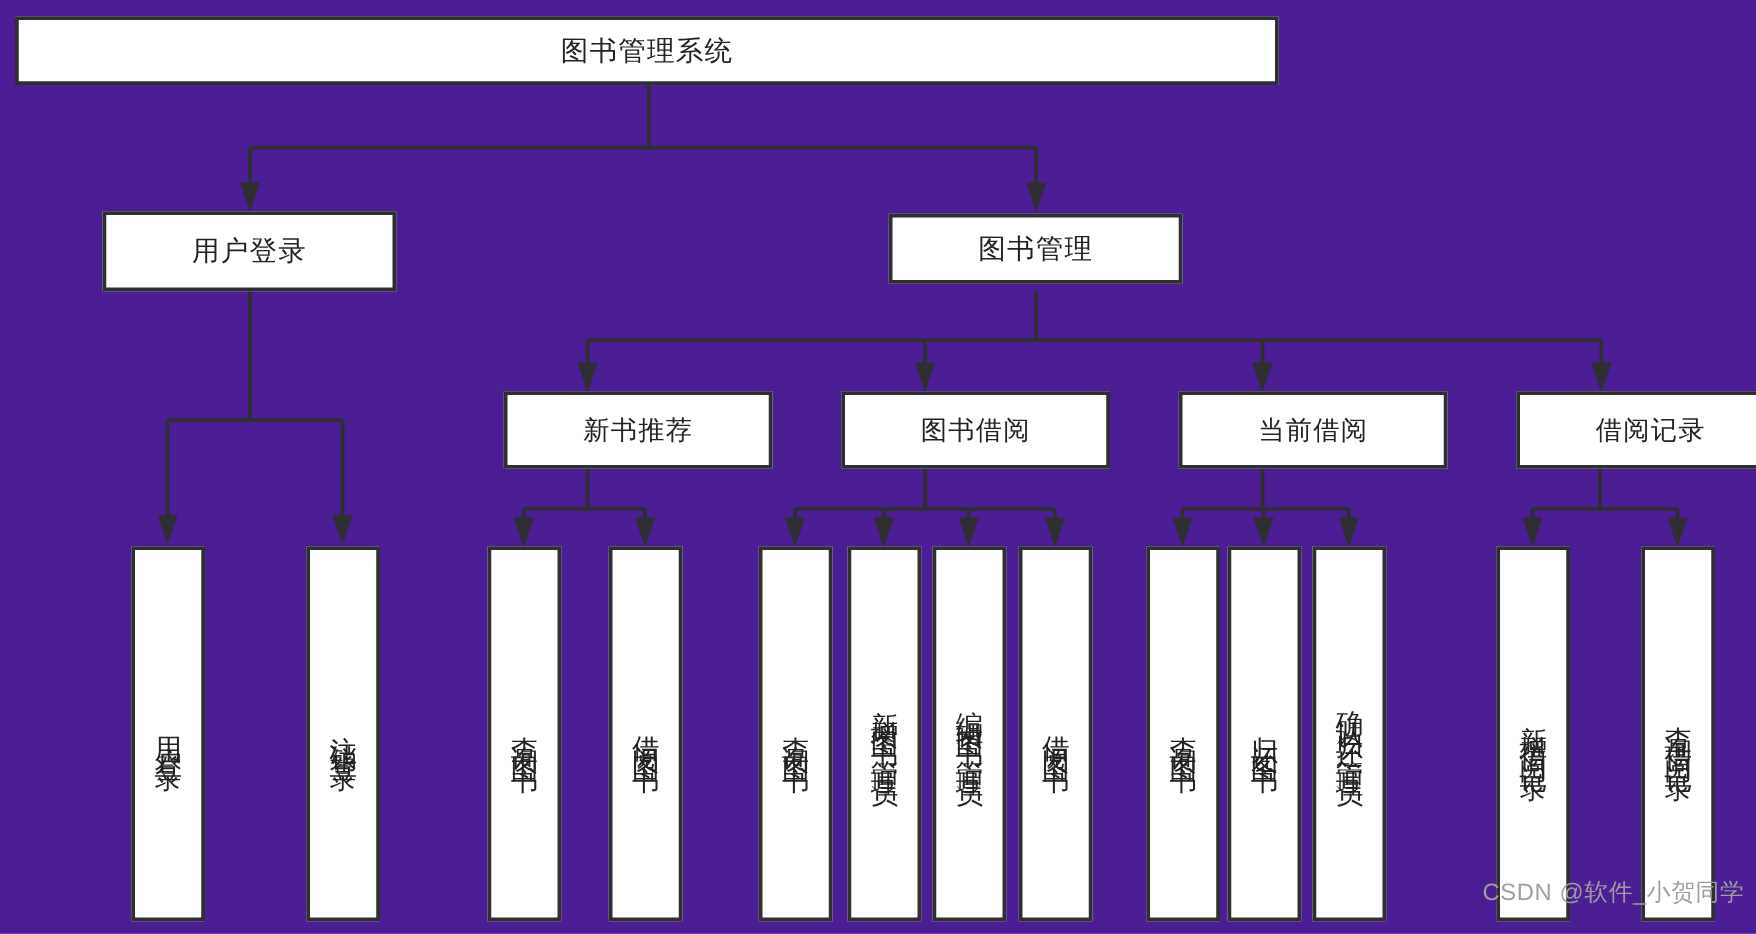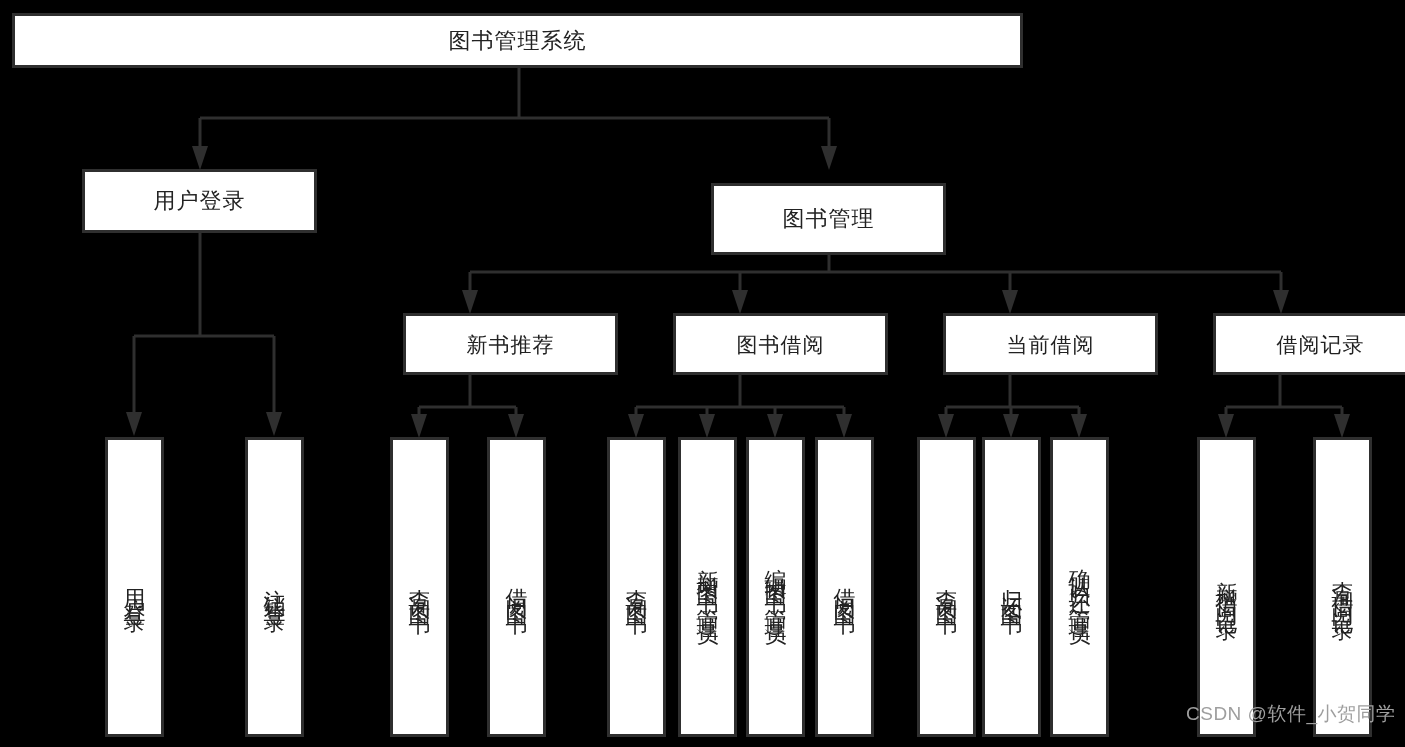--- a/index.html
+++ b/index.html
@@ -9,21 +9,21 @@
   }
   *{box-sizing:border-box;margin:0;padding:0;}
   body{
     background:#ffffff;
     font-family:"Liberation Sans", sans-serif;
   }
   .stage{
     position:relative;
     width:1405px;
     height:747px;
-    background:#000000;
+    background:#4c1d95;
     overflow:hidden;
   }
   .connectors{
     position:absolute;
     left:0;top:0;
     width:1405px;height:747px;
   }
   .node{
     position:absolute;
     border:3px solid var(--line);
@@ -40,21 +40,21 @@
     writing-mode:vertical-rl;
     text-orientation:mixed;
     font-size:22px;
     letter-spacing:8px;
     top:437px;
     width:59px;
     height:300px;
   }
   .n-root{left:12px;top:13px;width:1011px;height:55px;}
   .n-login{left:82px;top:169px;width:235px;height:64px;}
-  .n-mgmt{left:711px;top:183px;width:235px;height:72px;}
+  .n-mgmt{left:711px;top:171px;width:235px;height:56px;}
   .n-l3{top:313px;width:215px;height:62px;font-size:21px;margin-left:40px;}
   .n-l3-1{left:363px;}
   .n-l3-2{left:633px;}
   .n-l3-3{left:903px;}
   .n-l3-4{left:1173px;}
   .lf1{left:105px;}
   .lf2{left:245px;}
   .lf3{left:390px;}
   .lf4{left:487px;}
   .lf5{left:607px;}

